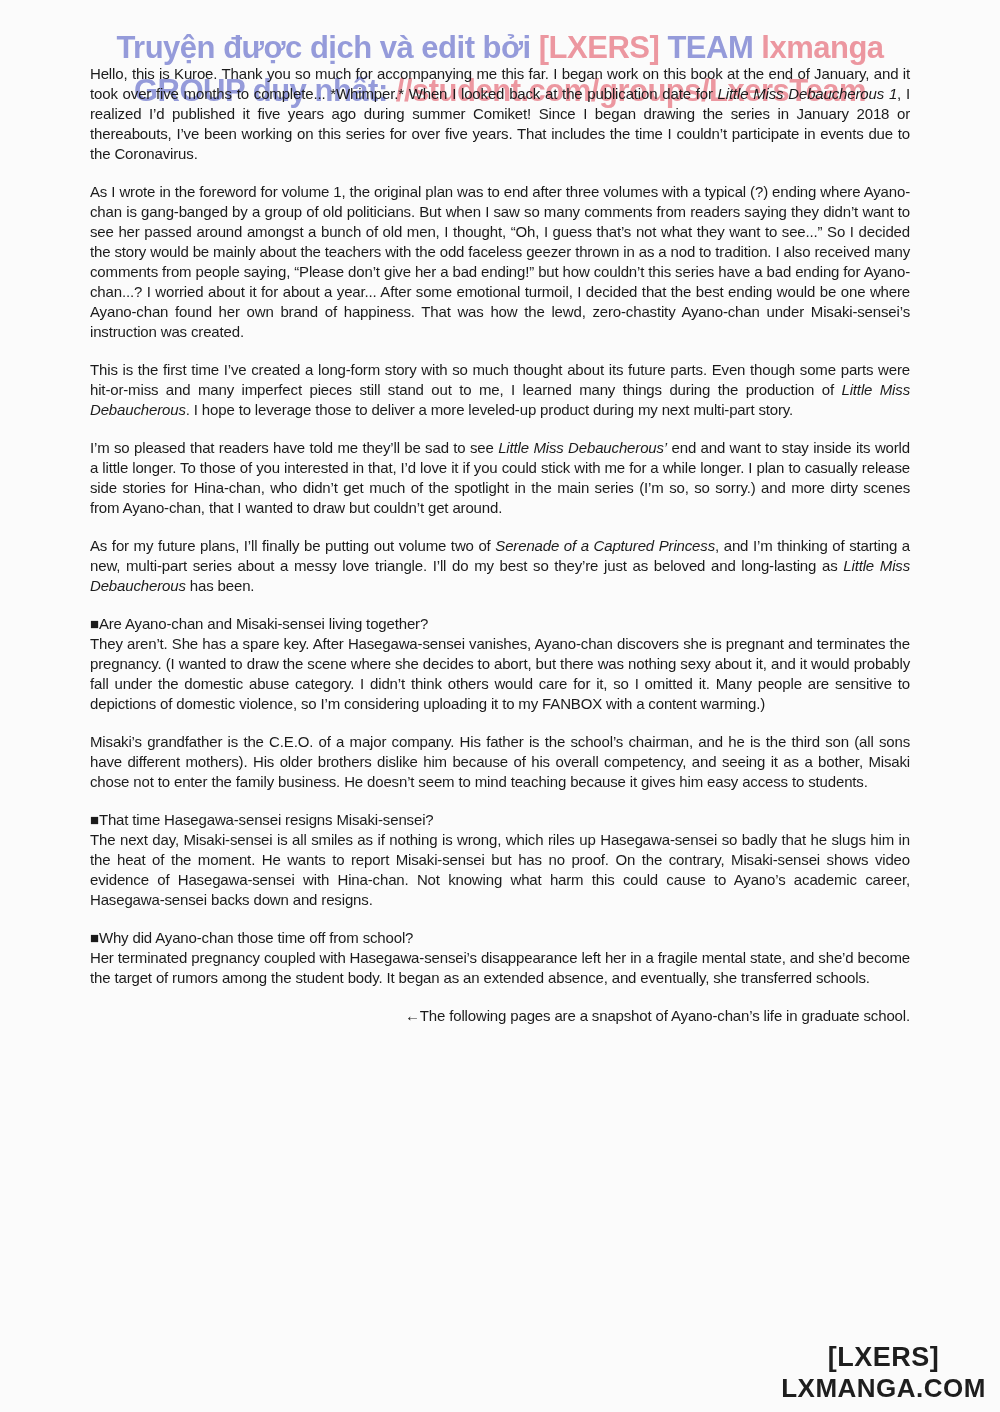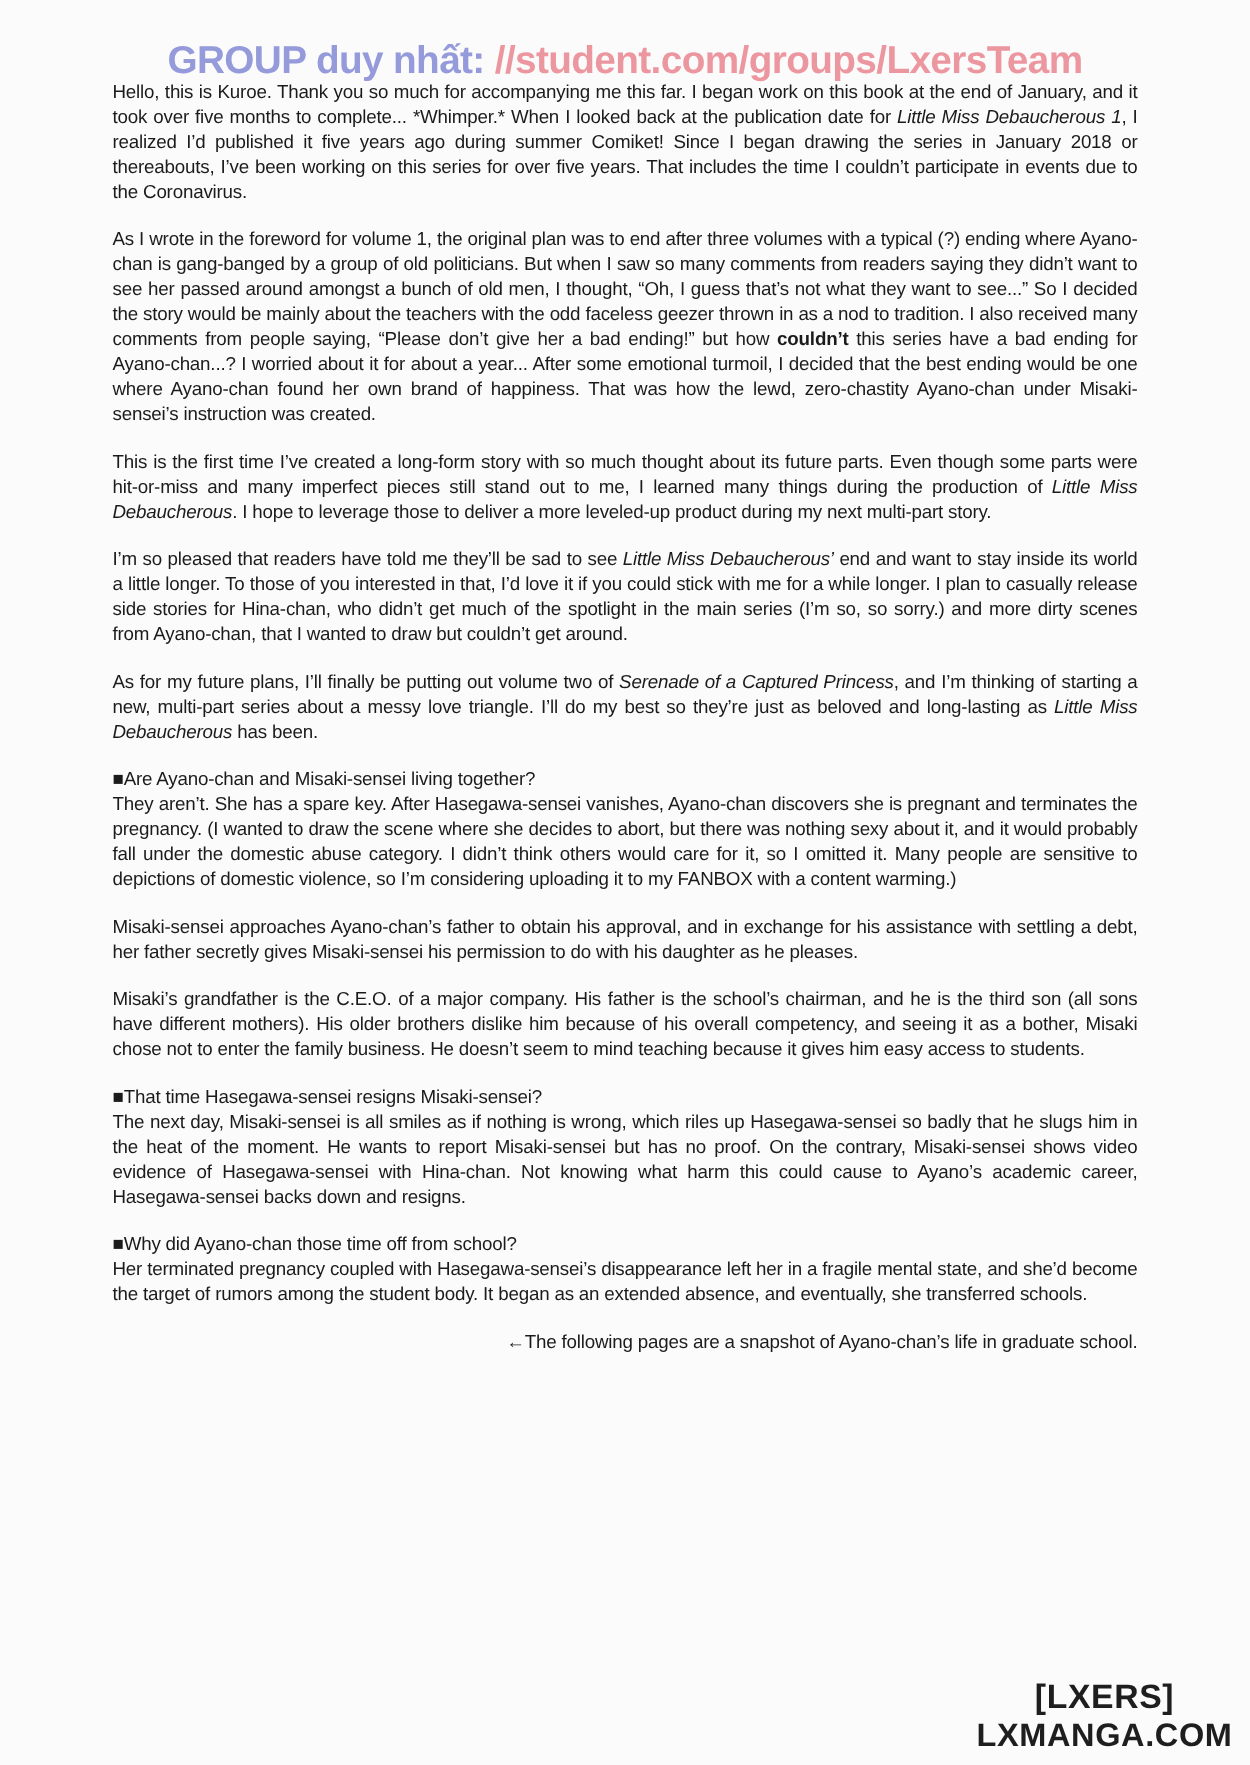--- a/index.html
+++ b/index.html
@@ -44,21 +44,21 @@
     z-index: 2;
     font-size: 15px;
     line-height: 20px;
     letter-spacing: -0.15px;
     text-align: justify;
   }
   .text-col p { margin: 0 0 18px 0; }
   .text-col p.h { font-weight: normal; margin: 0; text-align: left; }
   .text-col p.footer { margin-top: 10px; margin-bottom: 0; text-align: right; }
   .seg-i { font-style: italic; }
-  .seg-b { font-weight: bold; }
+  .seg-b { font-weight: normal; }
 
   
   .logo {
     position: absolute;
     right: 14px;
     bottom: 8px;
     z-index: 2;
     text-align: center;
     font-weight: bold;
     color: #1e1e1e;
@@ -66,32 +66,32 @@
   }
   .logo .logo-line1 { font-size: 27px; line-height: 31px; }
   .logo .logo-line2 { font-size: 26px; line-height: 31px; }
 </style>
 </head>
 <body>
 
 <div class="page" style="--wm-blue: #7f86d3; --wm-pink: #e9828d; background: rgb(251, 251, 251); color: rgb(27, 27, 27);">
 
   <div class="watermark">
+    <div><span class="seg-blue">Truyện được dịch và edit bởi </span><span class="seg-pink">[LXERS]</span><span class="seg-blue"> TEAM </span><span class="seg-pink">lxmanga</span></div>
     <div><span class="seg-blue">GROUP duy nhất: </span><span class="seg-pink">//student.com/groups/LxersTeam</span></div>
   </div>
 
   <main class="text-col">
       <p class="p"><span class="seg-n">Hello, this is Kuroe. Thank you so much for accompanying me this far. I began work on this book at the end of January, and it took over five months to complete... *Whimper.* When I looked back at the publication date for </span><span class="seg-i">Little Miss Debaucherous 1</span><span class="seg-n">, I realized I’d published it five years ago during summer Comiket! Since I began drawing the series in January 2018 or thereabouts, I’ve been working on this series for over five years. That includes the time I couldn’t participate in events due to the Coronavirus.</span></p>
       <p class="p"><span class="seg-n">As I wrote in the foreword for volume 1, the original plan was to end after three volumes with a typical (?) ending where Ayano-chan is gang-banged by a group of old politicians. But when I saw so many comments from readers saying they didn’t want to see her passed around amongst a bunch of old men, I thought, “Oh, I guess that’s not what they want to see...” So I decided the story would be mainly about the teachers with the odd faceless geezer thrown in as a nod to tradition. I also received many comments from people saying, “Please don’t give her a bad ending!” but how </span><span class="seg-b">couldn’t</span><span class="seg-n"> this series have a bad ending for Ayano-chan...? I worried about it for about a year... After some emotional turmoil, I decided that the best ending would be one where Ayano-chan found her own brand of happiness. That was how the lewd, zero-chastity Ayano-chan under Misaki-sensei’s instruction was created.</span></p>
       <p class="p"><span class="seg-n">This is the first time I’ve created a long-form story with so much thought about its future parts. Even though some parts were hit-or-miss and many imperfect pieces still stand out to me, I learned many things during the production of </span><span class="seg-i">Little Miss Debaucherous</span><span class="seg-n">. I hope to leverage those to deliver a more leveled-up product during my next multi-part story.</span></p>
       <p class="p"><span class="seg-n">I’m so pleased that readers have told me they’ll be sad to see </span><span class="seg-i">Little Miss Debaucherous’</span><span class="seg-n"> end and want to stay inside its world a little longer. To those of you interested in that, I’d love it if you could stick with me for a while longer. I plan to casually release side stories for Hina-chan, who didn’t get much of the spotlight in the main series (I’m so, so sorry.) and more dirty scenes from Ayano-chan, that I wanted to draw but couldn’t get around.</span></p>
       <p class="p"><span class="seg-n">As for my future plans, I’ll finally be putting out volume two of </span><span class="seg-i">Serenade of a Captured Princess</span><span class="seg-n">, and I’m thinking of starting a new, multi-part series about a messy love triangle. I’ll do my best so they’re just as beloved and long-lasting as </span><span class="seg-i">Little Miss Debaucherous</span><span class="seg-n"> has been.</span></p>
       <p class="h"><span class="seg-n">■Are Ayano-chan and Misaki-sensei living together?</span></p>
       <p class="p"><span class="seg-n">They aren’t. She has a spare key. After Hasegawa-sensei vanishes, Ayano-chan discovers she is pregnant and terminates the pregnancy. (I wanted to draw the scene where she decides to abort, but there was nothing sexy about it, and it would probably fall under the domestic abuse category. I didn’t think others would care for it, so I omitted it. Many people are sensitive to depictions of domestic violence, so I’m considering uploading it to my FANBOX with a content warming.)</span></p>
-      <p class="p"><span class="seg-n">Misaki-sensei approaches Ayano-chan’s father to obtain his approval, and in exchange for his assistance with settling a debt, her father secretly gives Misaki-sensei his permission to do with his daughter as he pleases.</span></p>
       <p class="p"><span class="seg-n">Misaki’s grandfather is the C.E.O. of a major company. His father is the school’s chairman, and he is the third son (all sons have different mothers). His older brothers dislike him because of his overall competency, and seeing it as a bother, Misaki chose not to enter the family business. He doesn’t seem to mind teaching because it gives him easy access to students.</span></p>
       <p class="h"><span class="seg-n">■That time Hasegawa-sensei resigns Misaki-sensei?</span></p>
       <p class="p"><span class="seg-n">The next day, Misaki-sensei is all smiles as if nothing is wrong, which riles up Hasegawa-sensei so badly that he slugs him in the heat of the moment. He wants to report Misaki-sensei but has no proof. On the contrary, Misaki-sensei shows video evidence of Hasegawa-sensei with Hina-chan. Not knowing what harm this could cause to Ayano’s academic career, Hasegawa-sensei backs down and resigns.</span></p>
       <p class="h"><span class="seg-n">■Why did Ayano-chan those time off from school?</span></p>
       <p class="p"><span class="seg-n">Her terminated pregnancy coupled with Hasegawa-sensei’s disappearance left her in a fragile mental state, and she’d become the target of rumors among the student body. It began as an extended absence, and eventually, she transferred schools.</span></p>
       <p class="p footer"><span class="seg-n">←The following pages are a snapshot of Ayano-chan’s life in graduate school.</span></p>
     </main>
 
   <div class="logo">
     <div class="logo-line1">[LXERS]</div>

